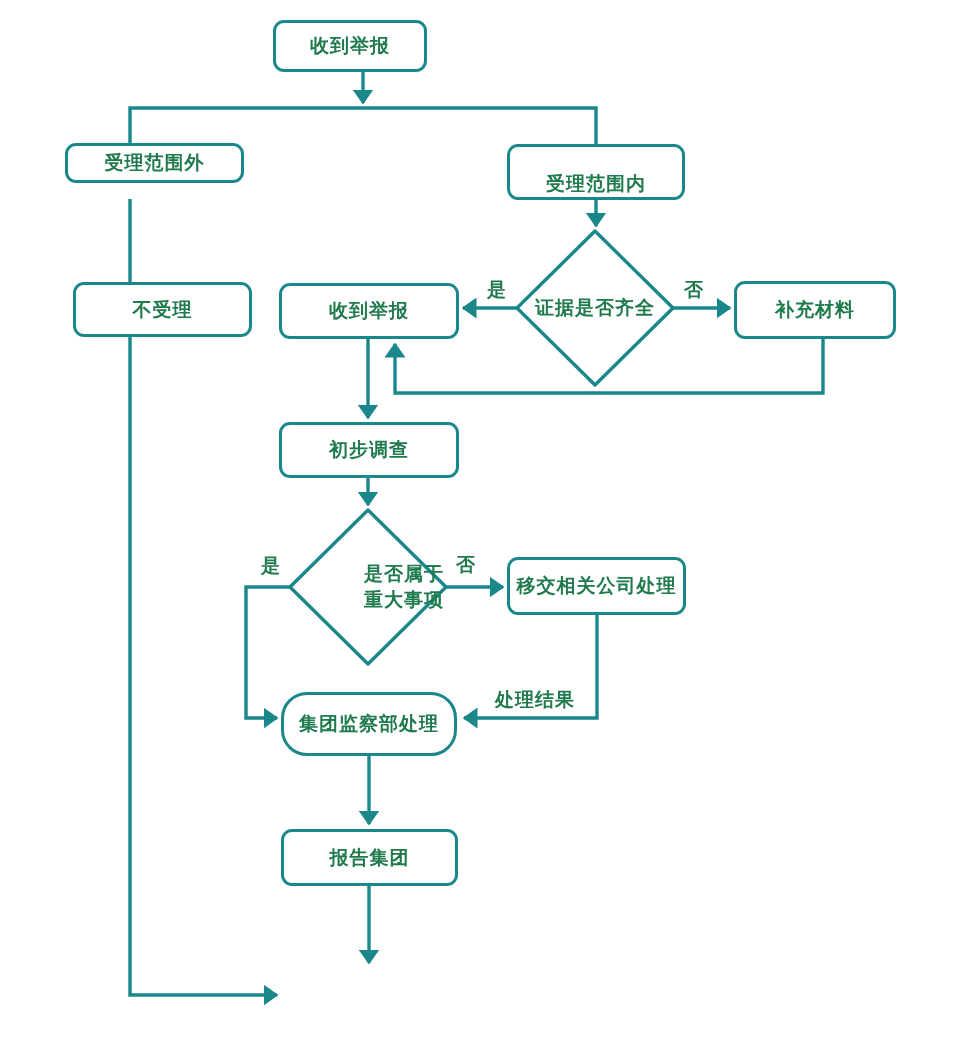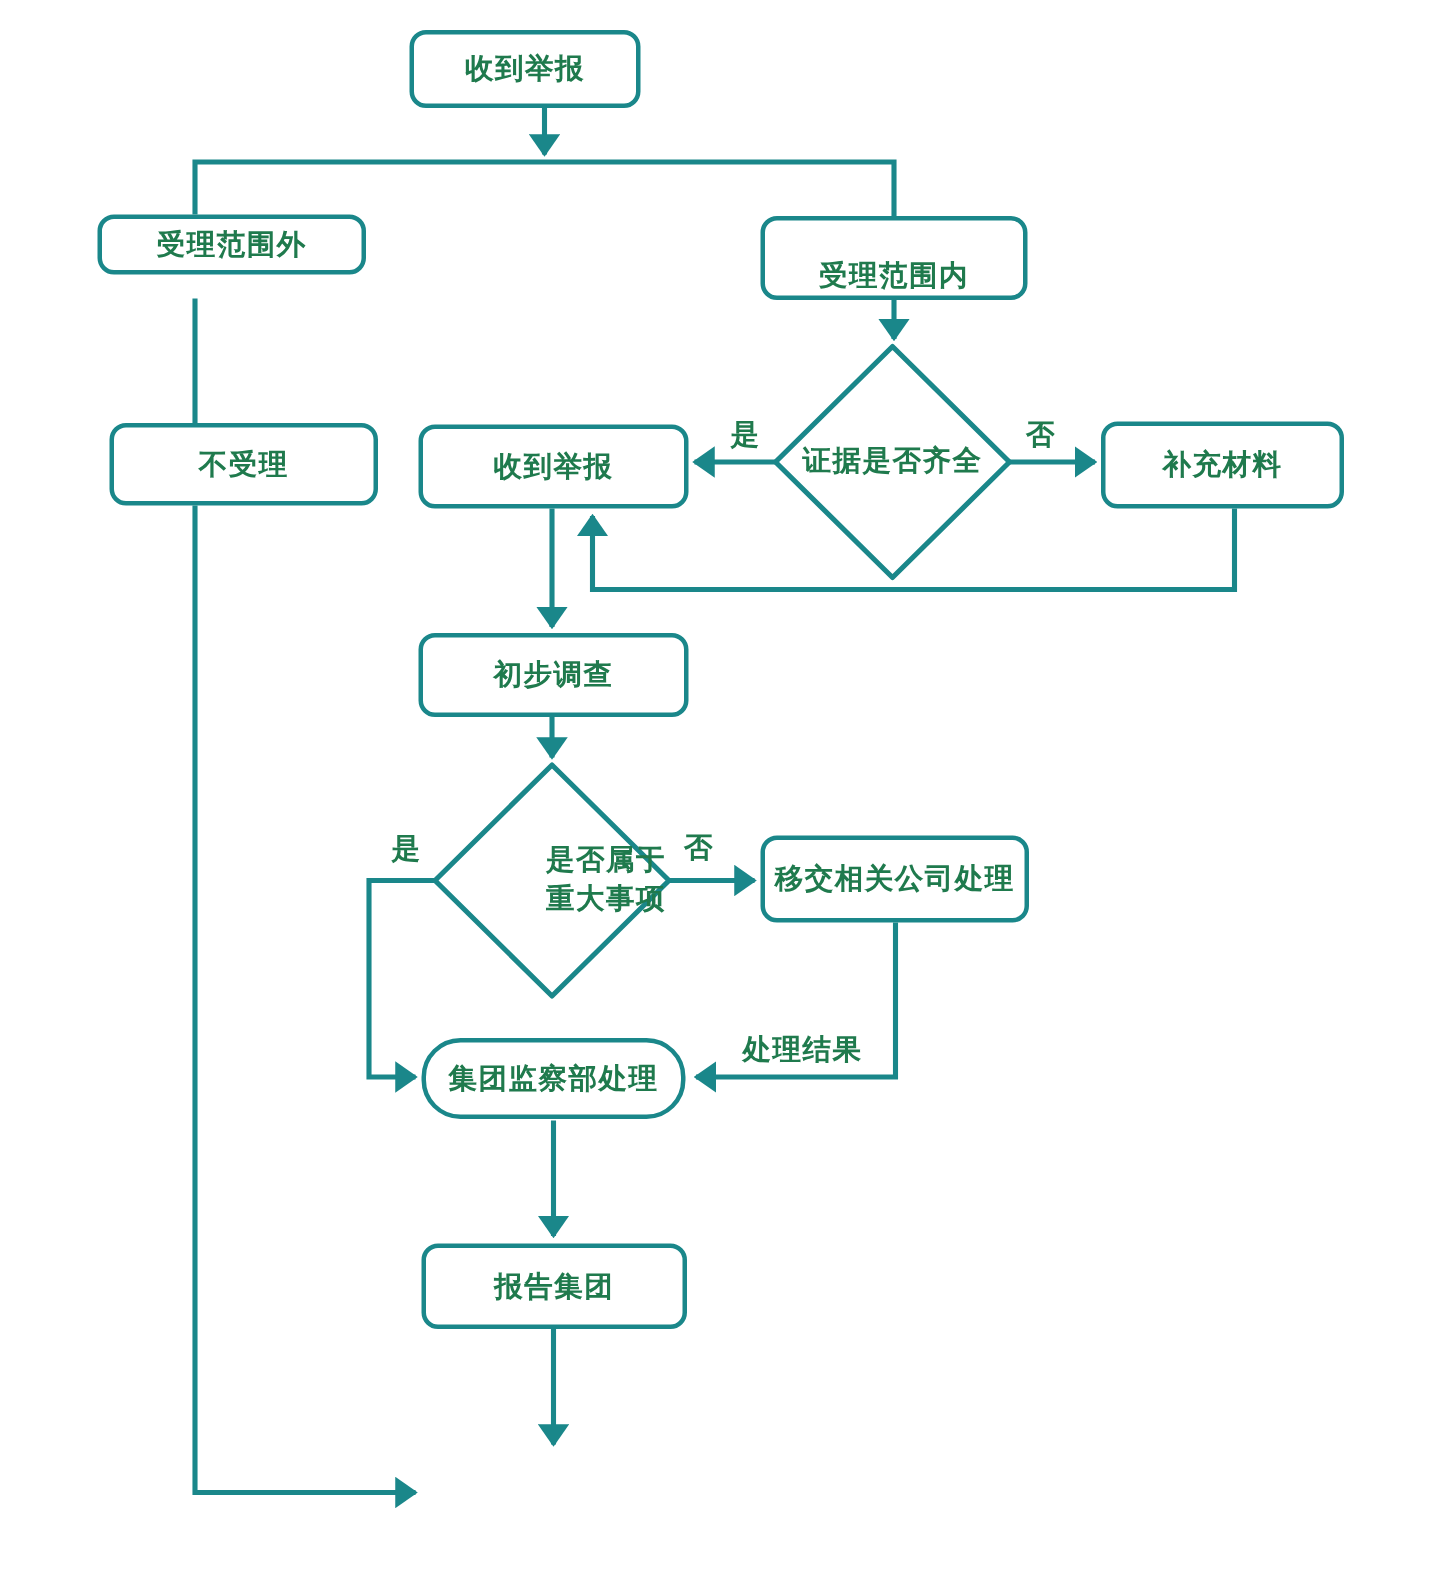--- a/index.html
+++ b/index.html
@@ -135,21 +135,21 @@
   </div>
 
   <div class="node" style="left:279px;top:422px;width:180px;height:56px;">
     <span>初步调查</span>
   </div>
 
   <div class="node" style="left:507px;top:557px;width:179px;height:58px;">
     <span>移交相关公司处理</span>
   </div>
 
-  <div class="node" style="left:281px;top:692px;width:176px;height:54px;border-radius:26px;">
+  <div class="node" style="left:281px;top:692px;width:176px;height:64px;border-radius:26px;">
     <span>集团监察部处理</span>
   </div>
 
   <div class="node" style="left:281px;top:829px;width:177px;height:57px;">
     <span>报告集团</span>
   </div>
 
 
   <div class="diamond-label" style="left:595px;top:308px;">证据是否齐全</div>
   <div class="diamond-label" style="left:368px;top:587px;margin-left:36px;">是否属于

